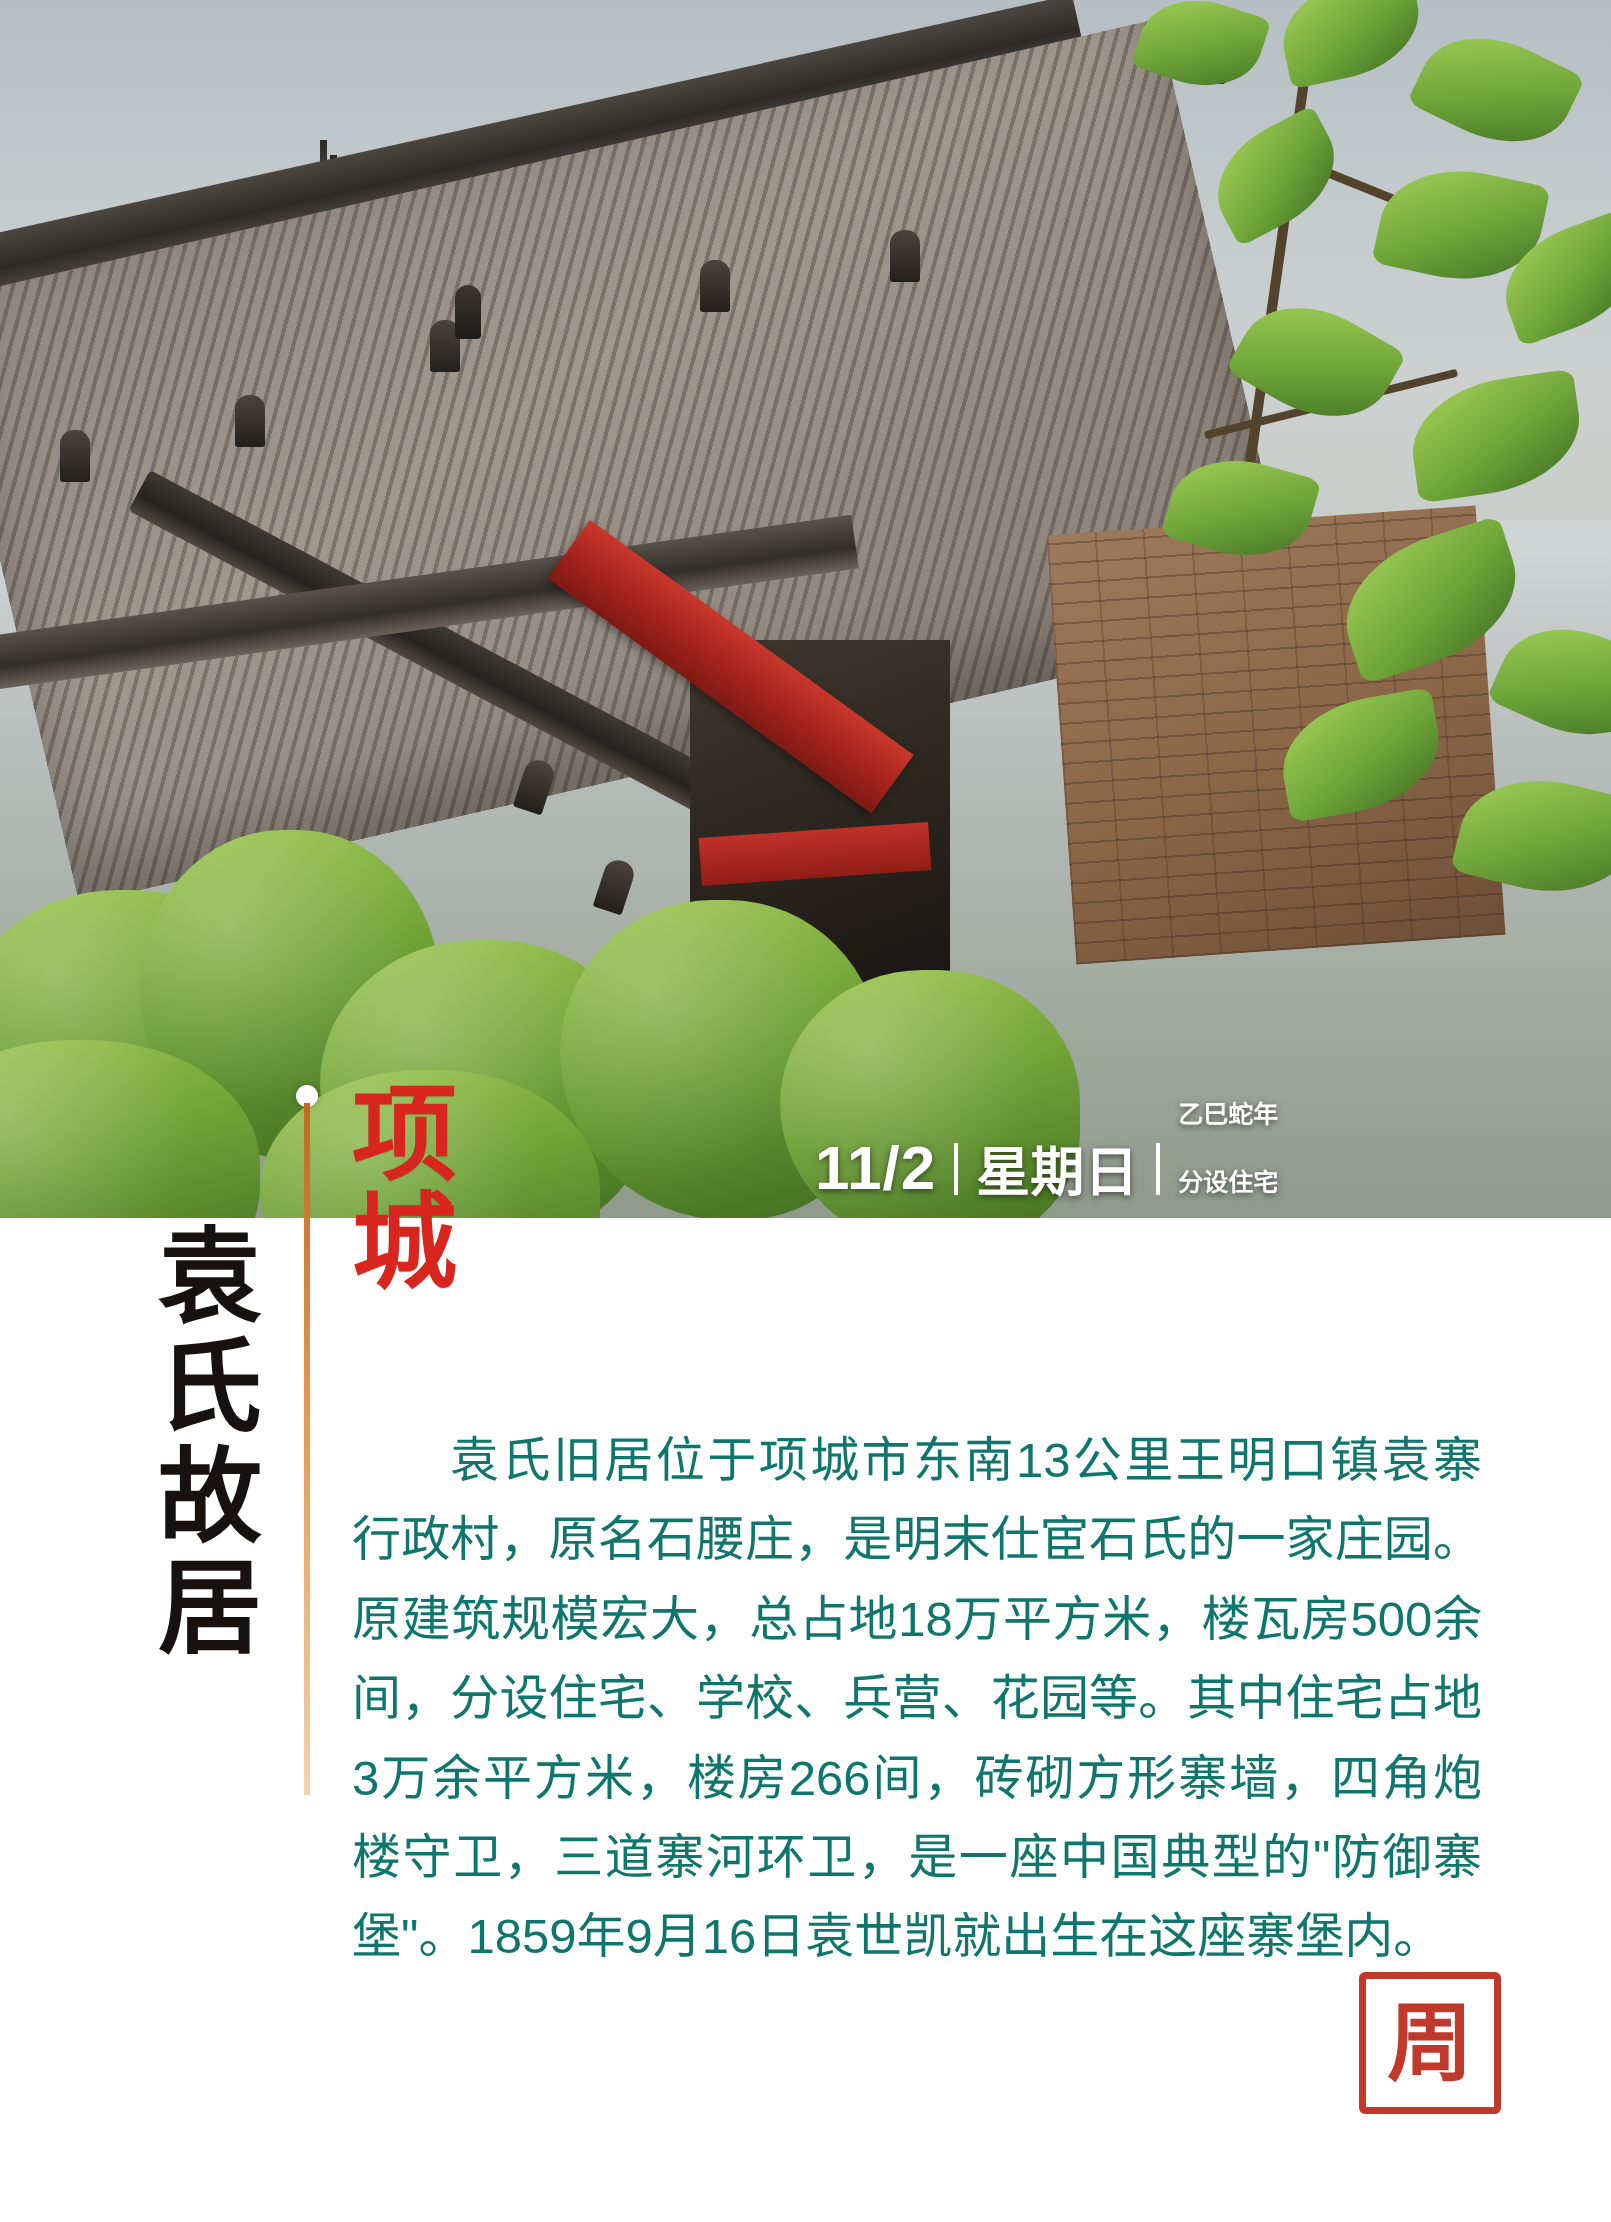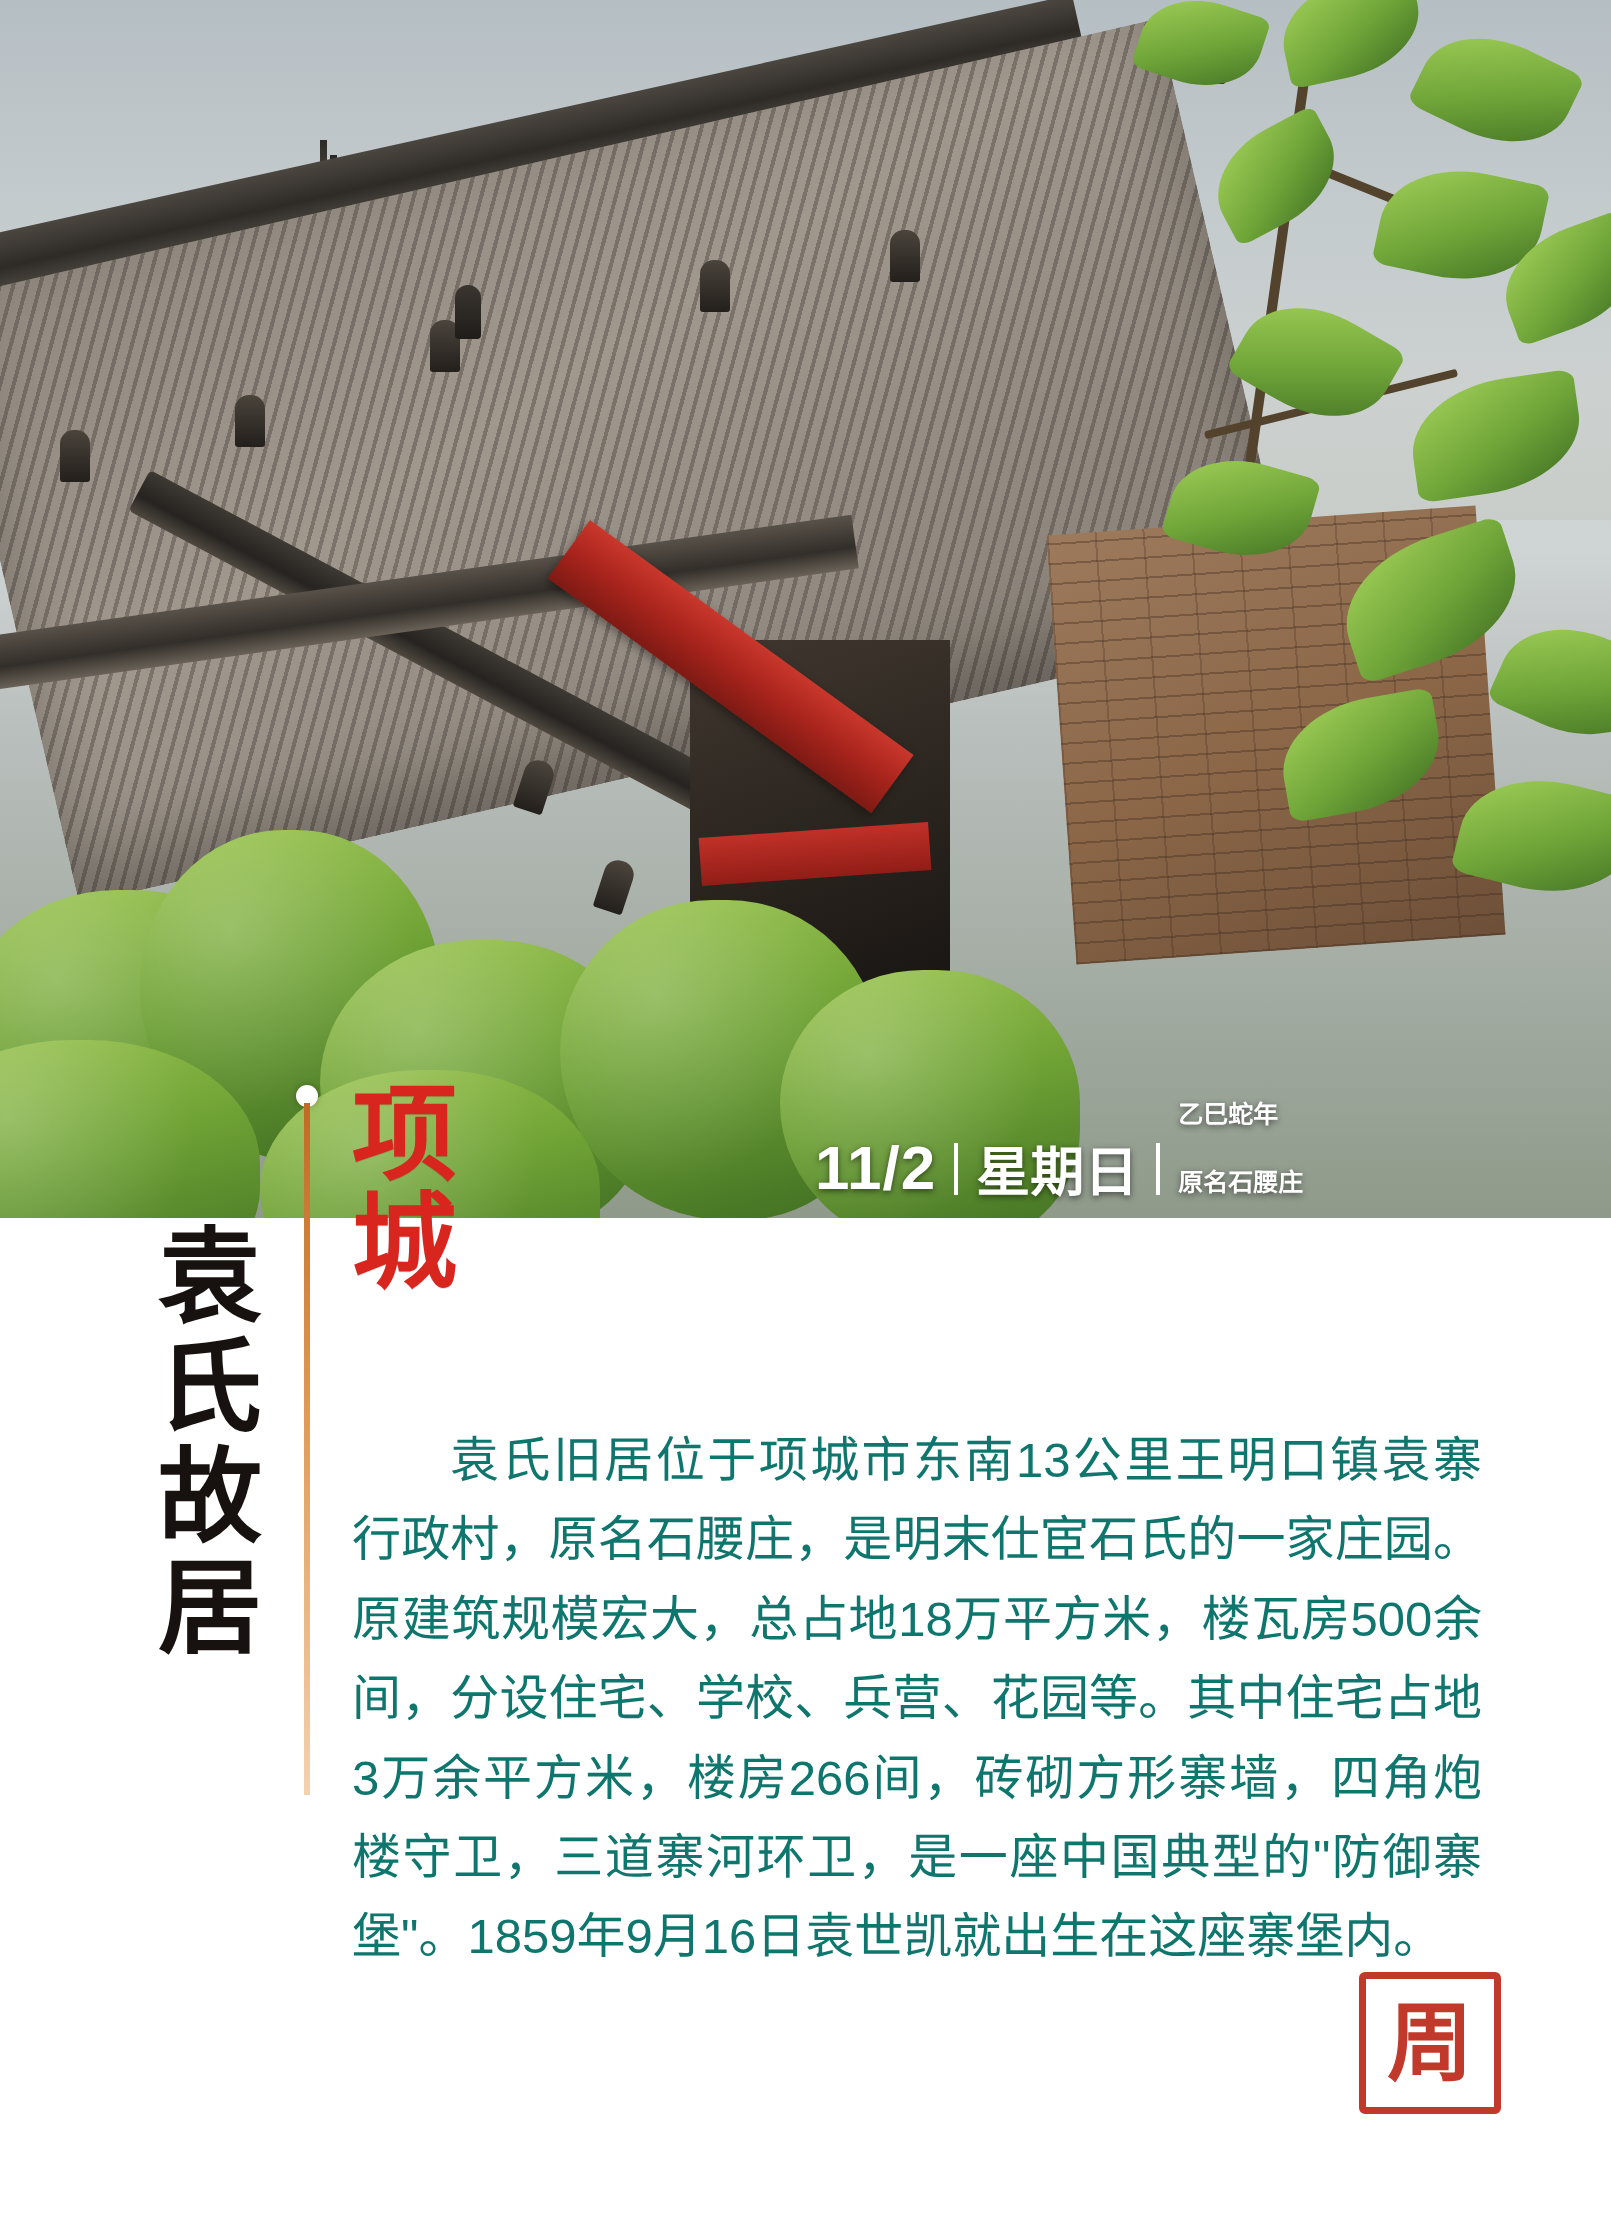--- a/index.html
+++ b/index.html
@@ -371,21 +371,21 @@
       <div class="leaf" style="left:380px; top:800px; width:170px; height:112px; transform:rotate(14deg);"></div>
     </div>
 
     <div class="date-row">
       <div class="date-num">11/2</div>
       <div class="date-sep"></div>
       <div class="date-week">星期日</div>
       <div class="date-sep"></div>
       <div class="lunar">
         <span>乙巳蛇年</span>
-        <span>原名石腰庄</span>
+        <span>分设住宅</span>
       </div>
     </div>
   </div>
 
   <div class="city-title">
     <span>项</span>
     <span class="line2">城</span>
   </div>
 
   <div class="divider-wrap">

